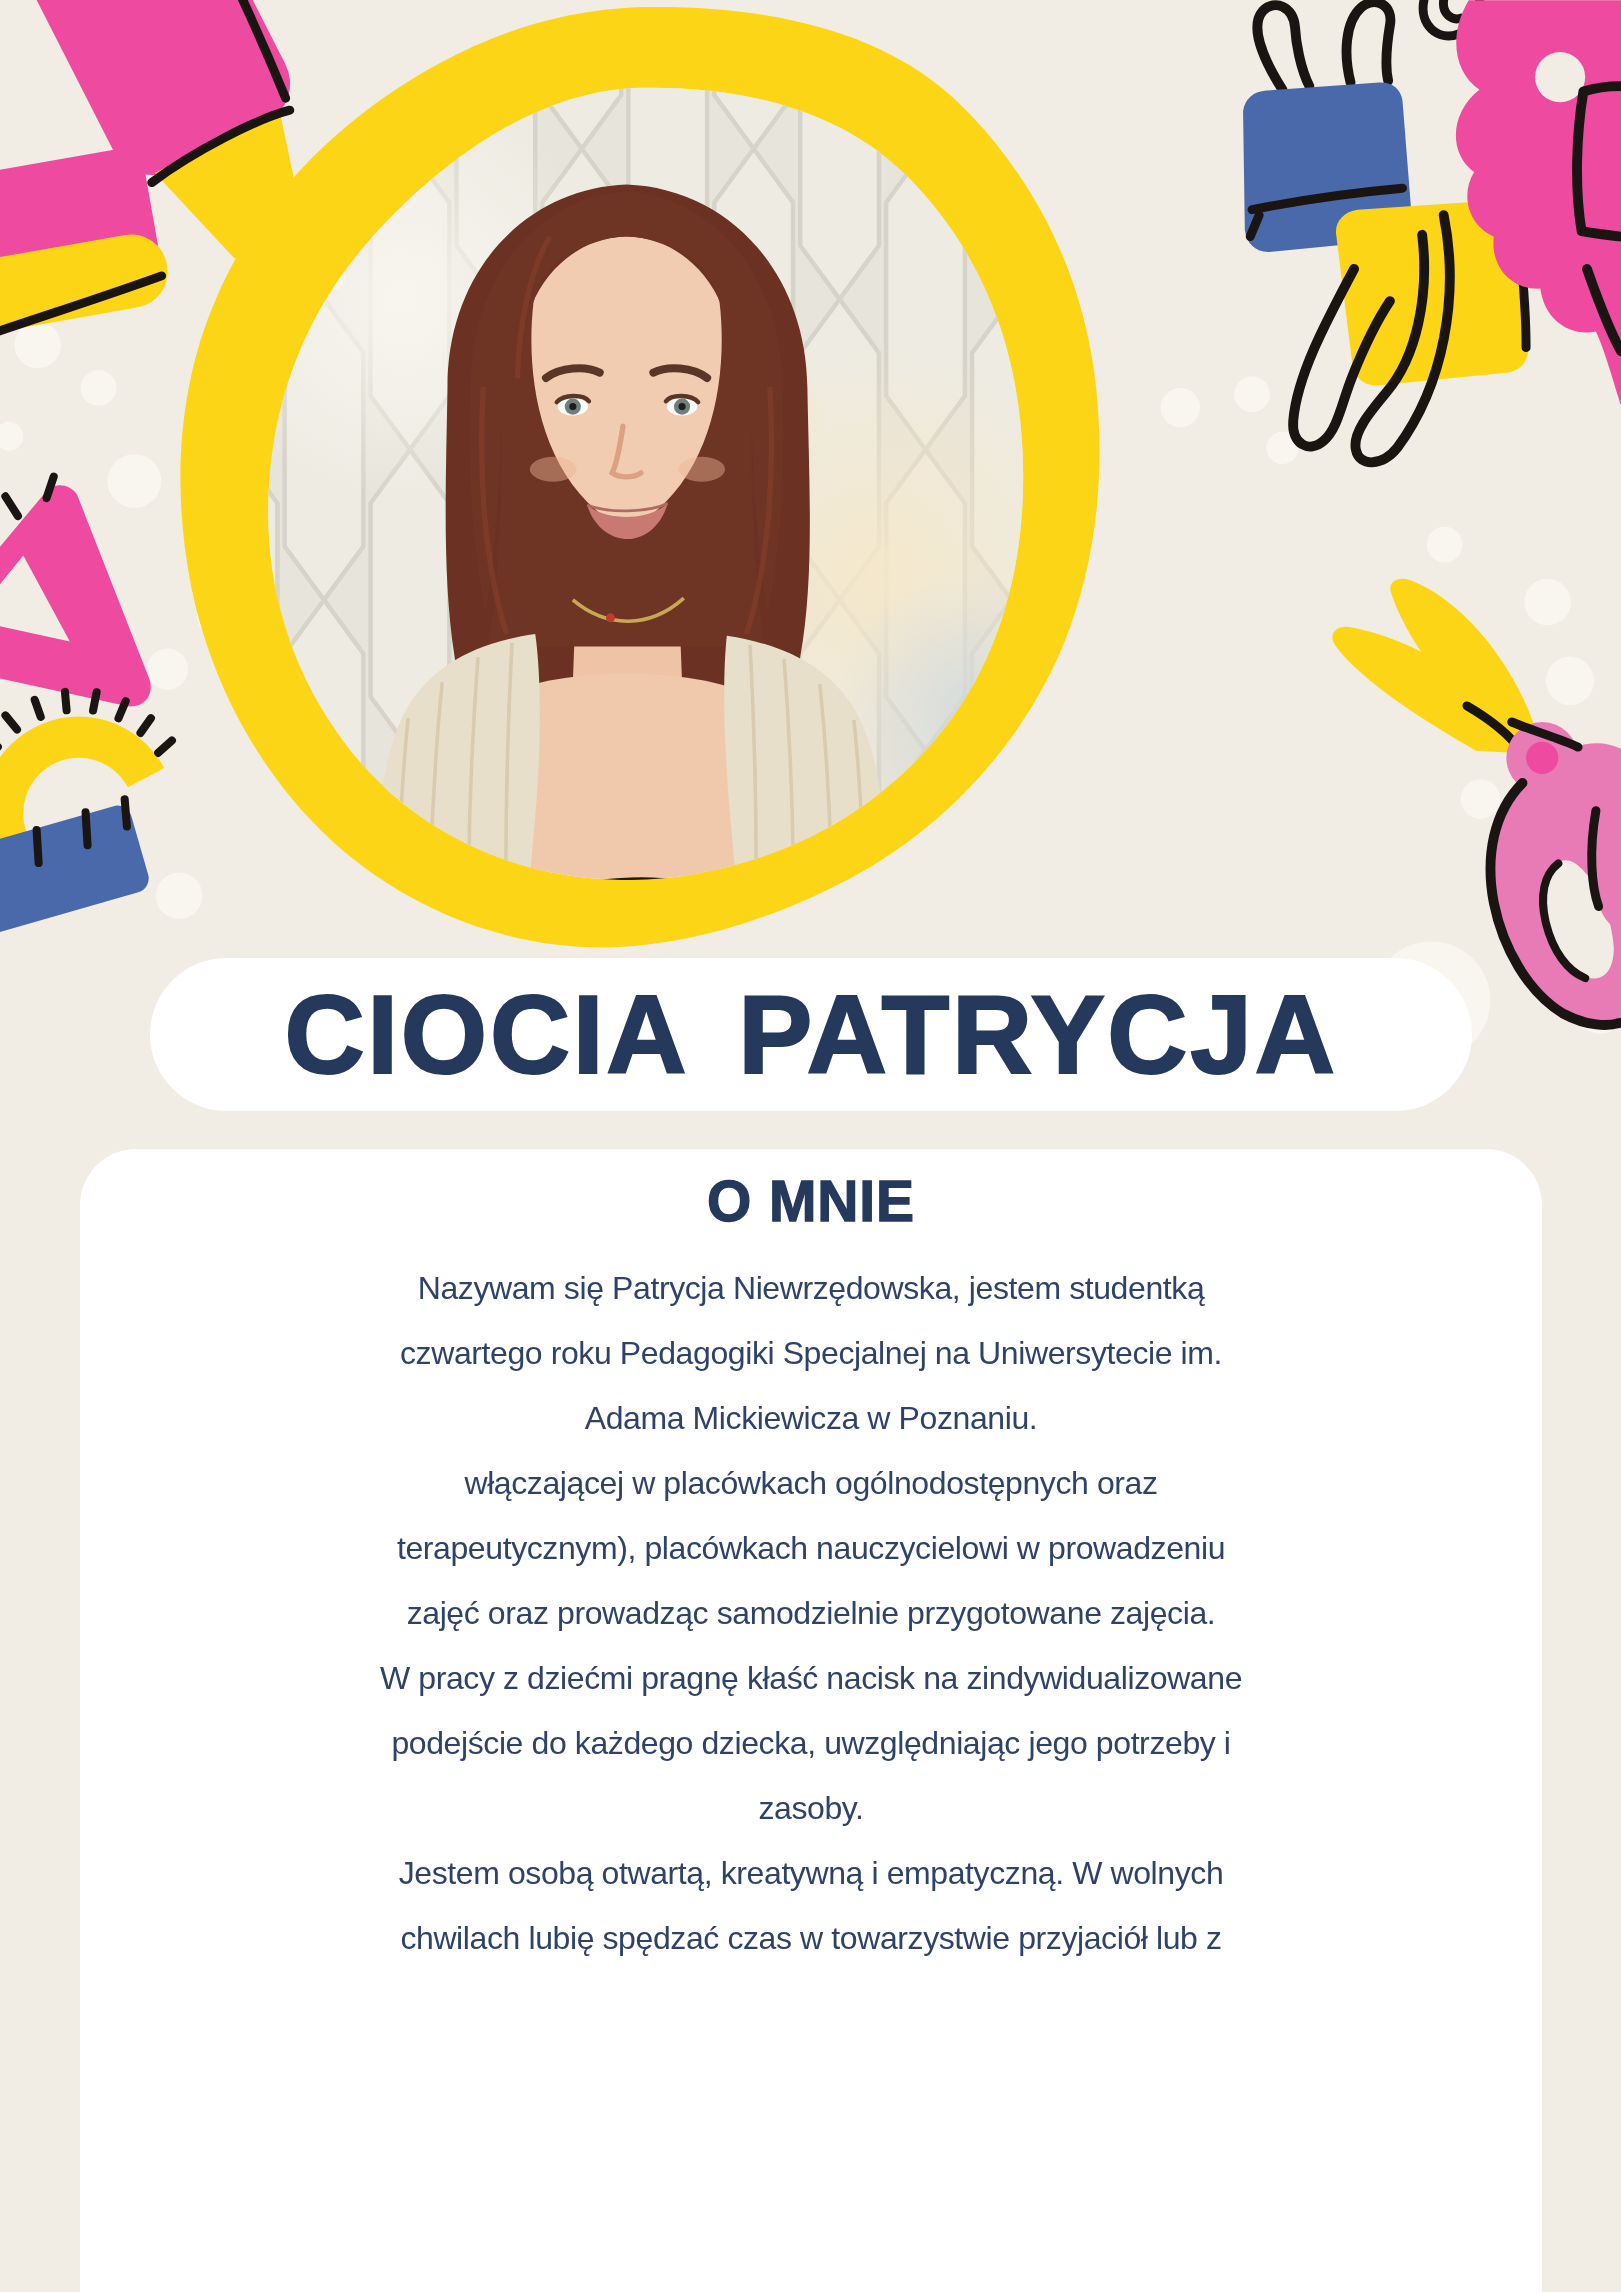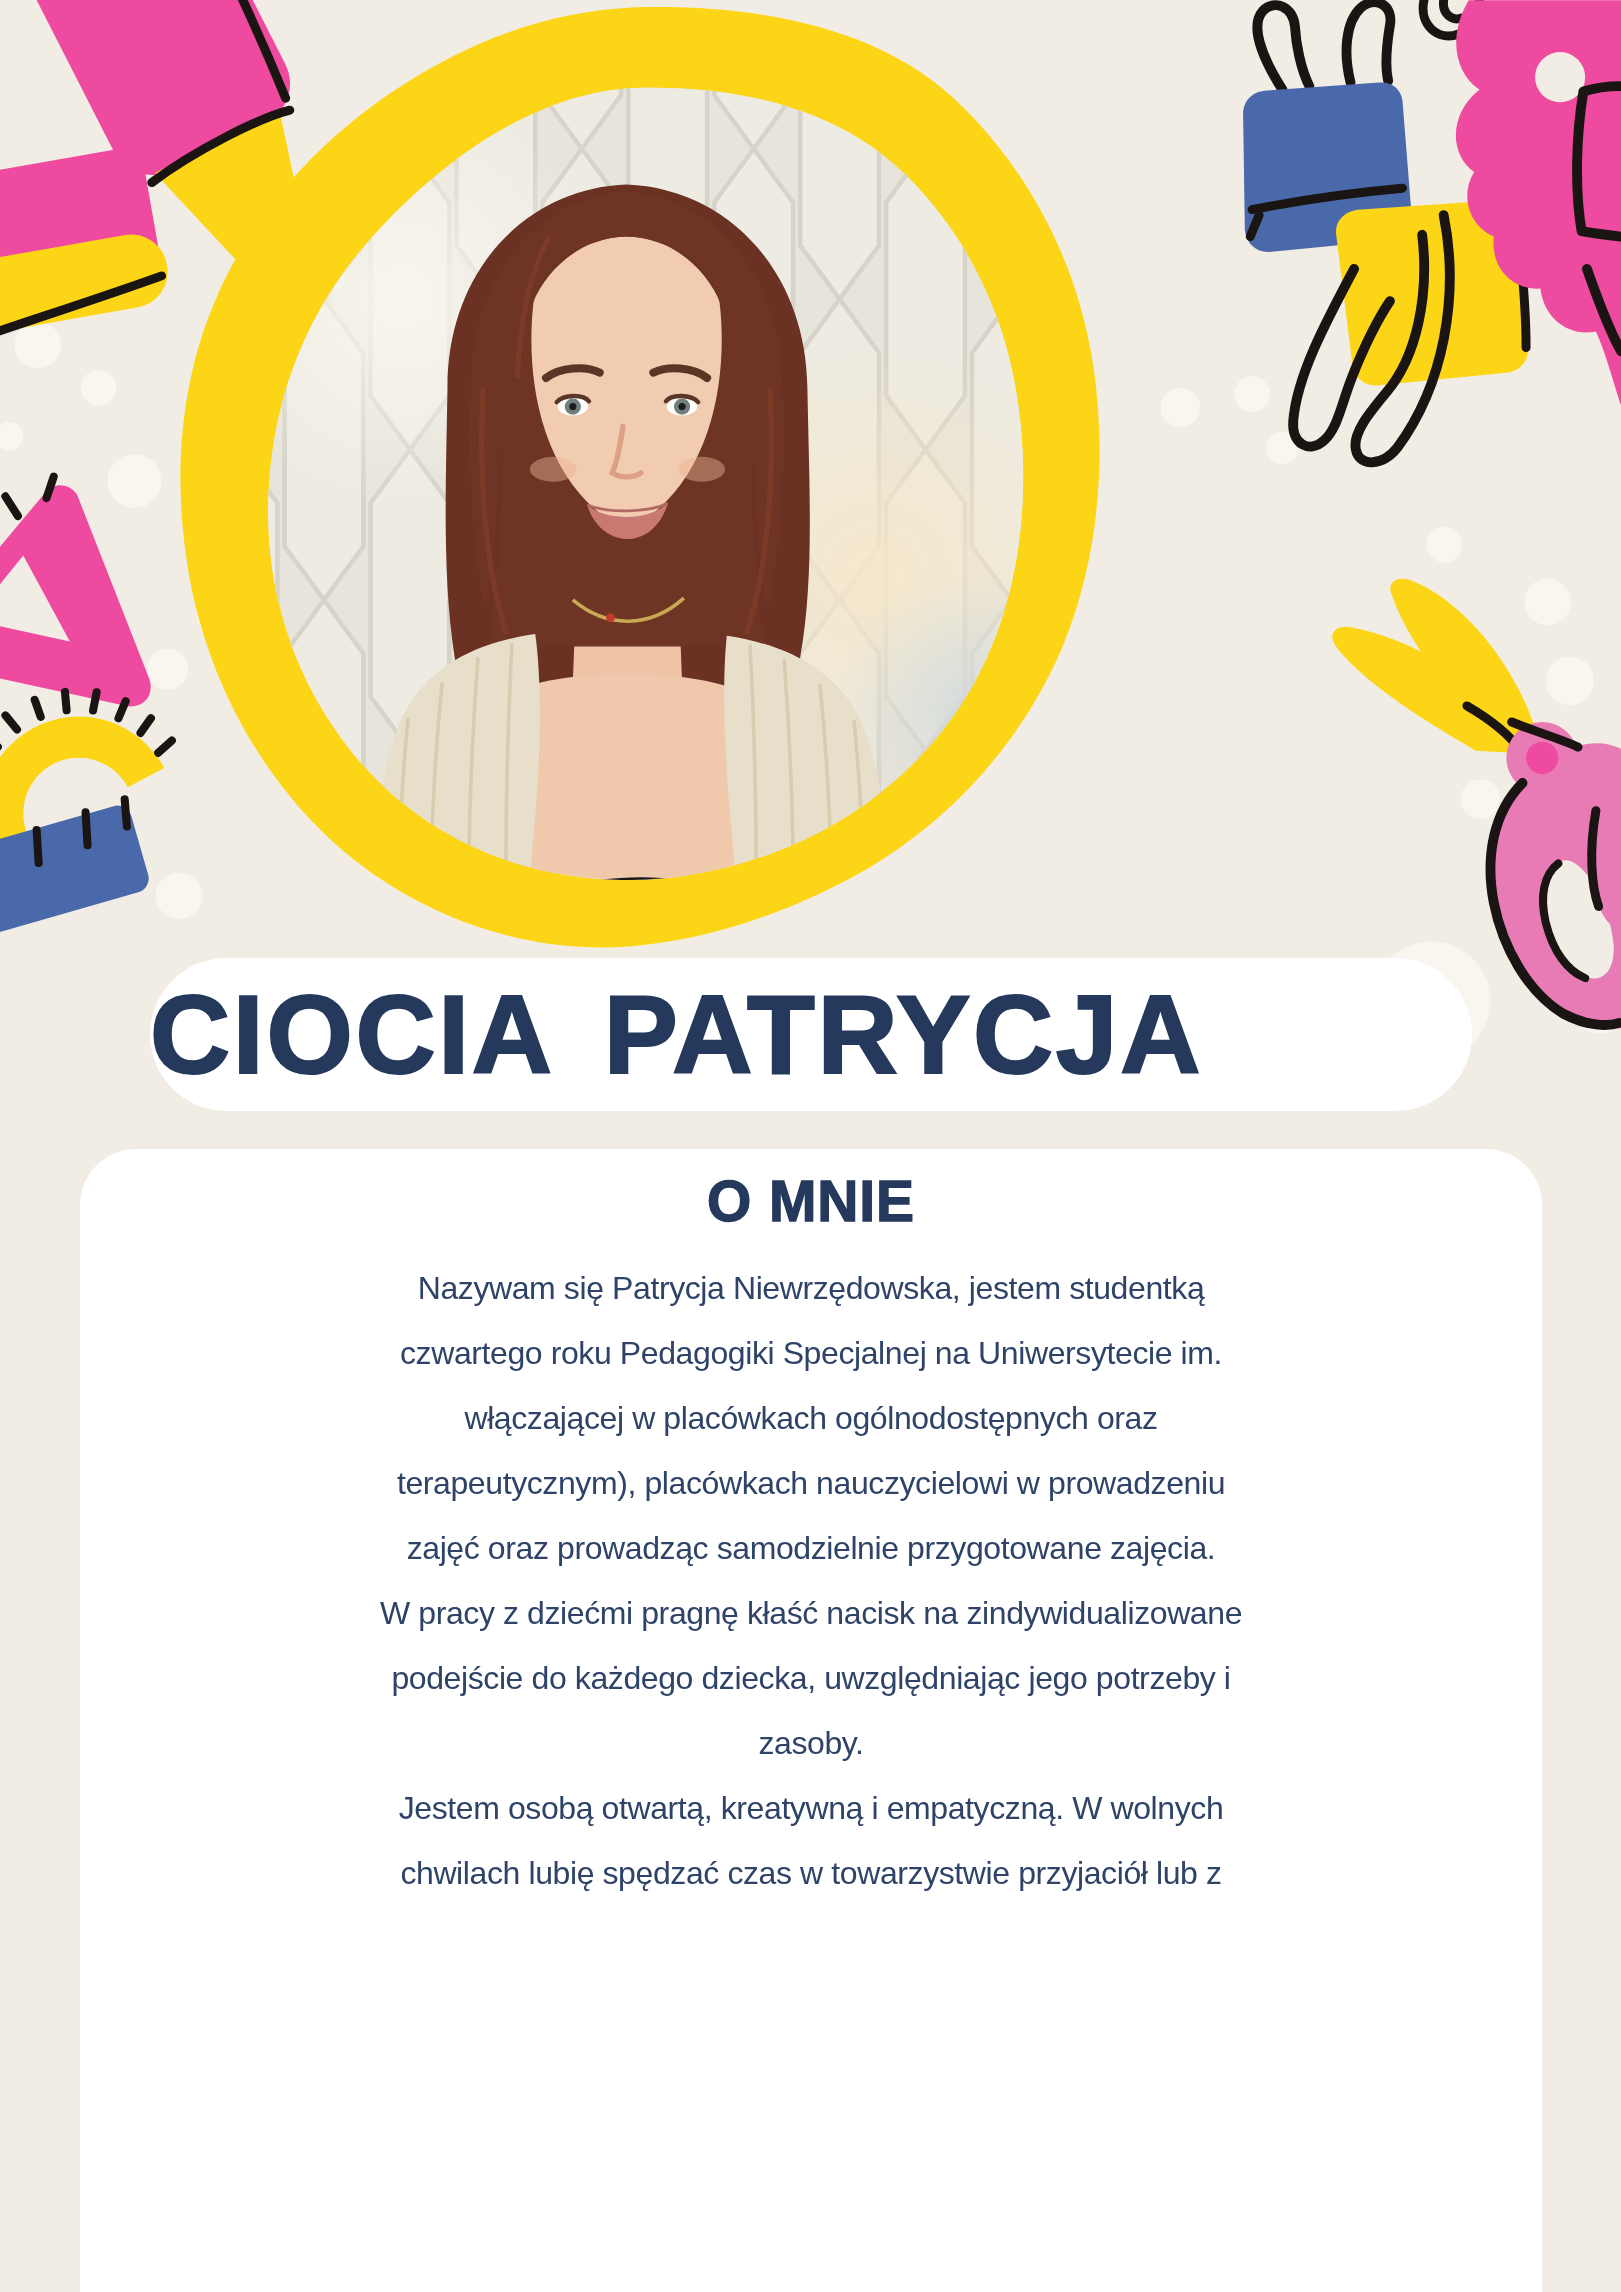--- a/index.html
+++ b/index.html
@@ -8,21 +8,21 @@
     position:relative;
     width:1621px;height:2293px;
     background:var(--background,#f1ede4);
     overflow:hidden;
   }
   .decor-layer{position:absolute;left:0;top:0;width:1621px;height:2293px;pointer-events:none;}
   .photo-blob{position:absolute;left:159px;top:1.8px;width:953px;height:956px;}
   .title-pill{
     position:absolute;left:150px;top:958px;width:1322px;height:153px;
     background:var(--card,#fff);border-radius:77px;
-    display:flex;align-items:center;justify-content:flex-start;
+    display:flex;align-items:center;justify-content:center;
   }
   .title-pill h1{
     margin:0;font-size:111px;font-weight:bold;letter-spacing:2.7px;word-spacing:19.7px;
     color:var(--text,#25395c);
     -webkit-text-stroke:2.2px var(--text,#25395c);
     white-space:nowrap;
   }
   .about-card{
     position:absolute;left:80px;top:1149px;width:1462px;height:1259px;
     background:var(--card,#fff);border-radius:56px;
@@ -253,20 +253,21 @@
 
   <div class="title-pill">
     <h1>CIOCIA PATRYCJA</h1>
   </div>
 
   <div class="about-card">
     <h2>O MNIE</h2>
     <div class="about-text">
         <div>Nazywam się Patrycja Niewrzędowska, jestem studentką</div>
         <div>czwartego roku Pedagogiki Specjalnej na Uniwersytecie im.</div>
+        <div>Adama Mickiewicza w Poznaniu.</div>
         <div>włączającej w placówkach ogólnodostępnych oraz</div>
         <div>terapeutycznym), placówkach nauczycielowi w prowadzeniu</div>
         <div>zajęć oraz prowadząc samodzielnie przygotowane zajęcia.</div>
         <div>W pracy z dziećmi pragnę kłaść nacisk na zindywidualizowane</div>
         <div>podejście do każdego dziecka, uwzględniając jego potrzeby i</div>
         <div>zasoby.</div>
         <div>Jestem osobą otwartą, kreatywną i empatyczną. W wolnych</div>
         <div>chwilach lubię spędzać czas w towarzystwie przyjaciół lub z</div>
       </div>
   </div>

